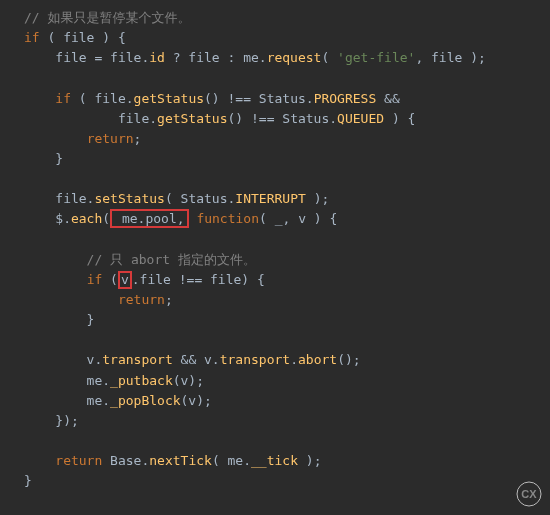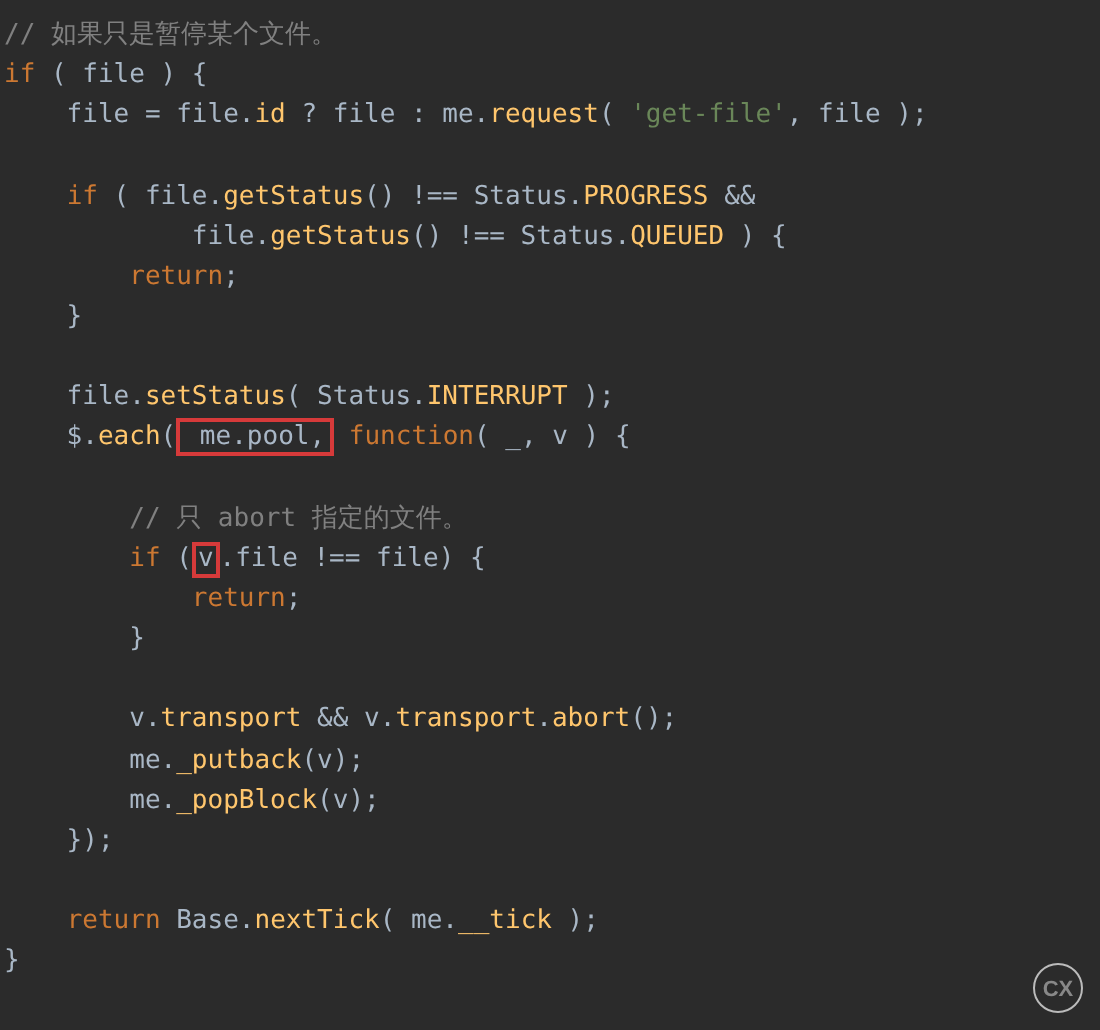--- a/index.html
+++ b/index.html
@@ -10,21 +10,21 @@
     font-size: 13px;
     line-height: 1.55;
     color: #a9b7c6;
     width: 550px;
     height: 515px;
     overflow: hidden;
     position: relative;
   }
   pre {
     margin: 0;
-    padding: 8px 0 0 2px;
+    padding: 8px 0 0 24px;
     white-space: pre;
   }
   .cm  { color: #808080; }        
   .kw  { color: #cc7832; }        
   .pn  { color: #a9b7c6; }        
   .id  { color: #a9b7c6; }        
   .str { color: #6a8759; }        
   .g   { color: #ffc66d; }
   .box1 { border: 2px solid #d63a3a; padding: 0 2px; }
   .box2 { border: 2px solid #d63a3a; padding: 0 1px; display:inline-block; line-height:1.1; }

